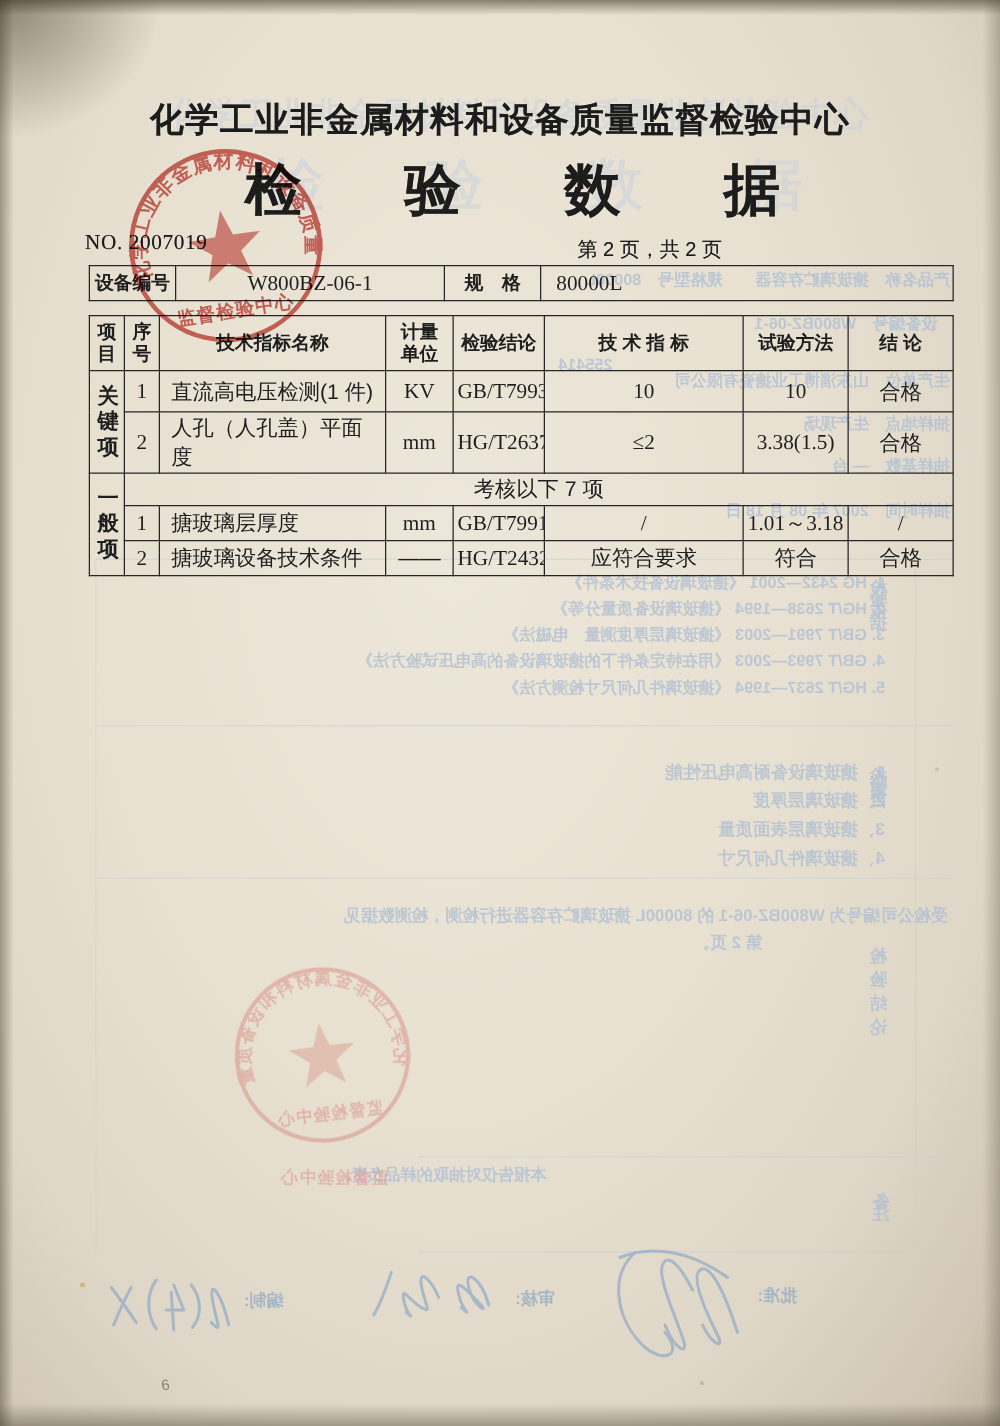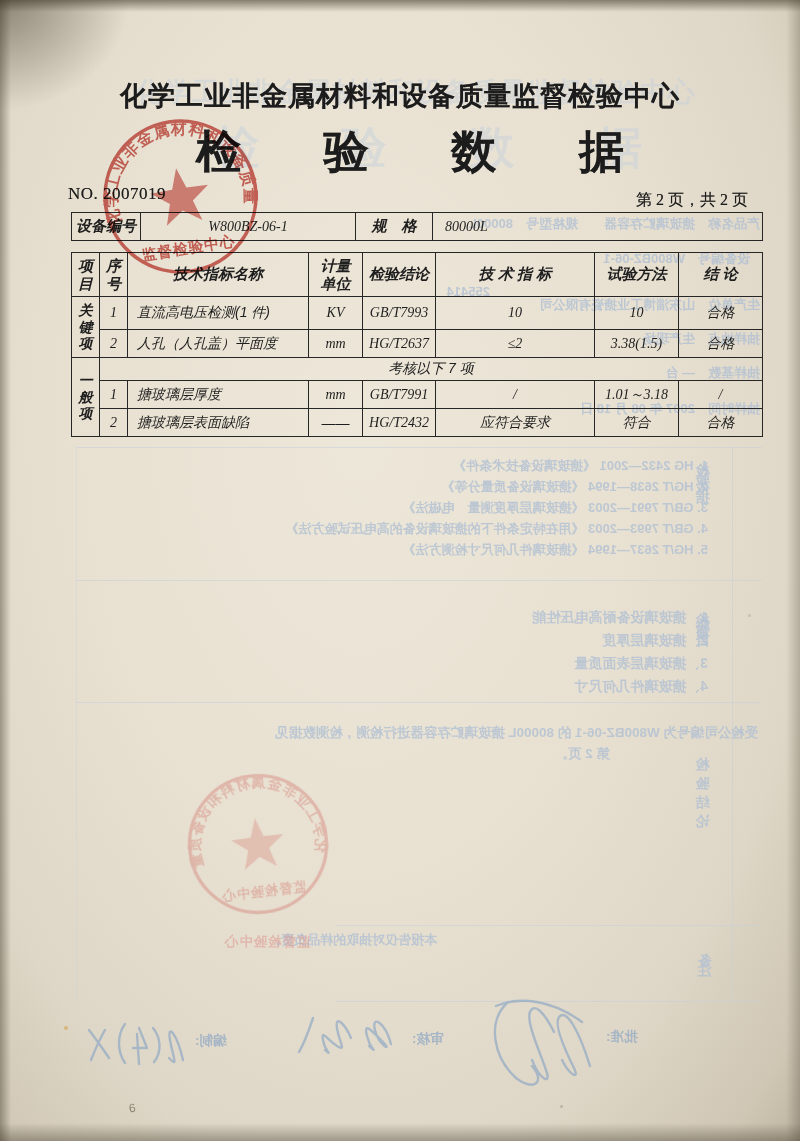--- a/index.html
+++ b/index.html
@@ -19,25 +19,25 @@
   .ink{color:#1c1c1c;text-shadow:0 0 .4px rgba(20,20,20,.55);}
   .serif{font-family:"Liberation Serif",serif;}
 
   
   .org-title{left:0;top:78px;width:800px;text-align:center;font-size:27px;font-weight:700;letter-spacing:1px;}
   .ghost{color:#c8d2dc;opacity:.5;text-shadow:none;filter:blur(.4px);}
   .ghost-org{left:16px;top:74px;width:800px;text-align:center;font-size:27px;font-weight:700;letter-spacing:1px;}
   .big-title{left:196px;top:122px;width:428px;display:flex;justify-content:space-between;font-size:45px;font-weight:700;}
   .ghost-big{left:214px;top:118px;}
   .report-no{left:68px;top:184px;font-size:17px;letter-spacing:.5px;text-align:center;}
-  .page-ind{left:448px;top:190px;width:300px;text-align:right;font-size:16px;font-family:Liberation Serif, serif;}
-
-  table{border-collapse:collapse;table-layout:fixed;font-style:italic;}
+  .page-ind{left:462px;top:190px;width:300px;font-size:16px;}
+
+  table{border-collapse:collapse;table-layout:fixed;}
   td{border:1.6px solid #262626;text-align:center;vertical-align:middle;
-     font-size:14px;padding:1px 3px;overflow:hidden;}
+     font-size:17px;padding:1px 3px;overflow:hidden;}
   .tbl-a{left:71px;top:212px;width:691px;}
   .tbl-a td{height:25px;}
   .tbl-main{left:71px;top:252px;width:691px;}
   td.hd{font-weight:600;font-size:15px;}
   td.vcell{word-break:break-all;line-height:1.18;padding:1px 6px;font-weight:600;}
   td.wrap2{word-break:break-all;line-height:1.2;padding:1px 11px;}
   td.lft{text-align:left;padding-left:9px;}
   .note-line{left:62px;top:428px;font-size:14px;font-weight:700;letter-spacing:.5px;}
   .page-mark{left:129px;top:1101px;font-size:12px;color:#8a8172;transform:rotate(-8deg);text-shadow:none;}
   .dust{border-radius:50%;}
@@ -218,21 +218,21 @@
       <td class="serif">1</td>
       <td class="lft">搪玻璃层厚度</td>
       <td class="serif">mm</td>
       <td class="serif">GB/T7991</td>
       <td class="serif">/</td>
       <td class="serif">1.01～3.18</td>
       <td class="serif">/</td>
     </tr>
     <tr style="height:28px">
       <td class="serif">2</td>
-      <td class="lft">搪玻璃层表面缺陷</td>
+      <td class="lft">搪玻璃设备技术条件</td>
       <td>——</td>
       <td class="serif">HG/T2432</td>
       <td>应符合要求</td>
       <td>符合</td>
       <td>合格</td>
     </tr>
   </tbody>
     </table>
 
 

